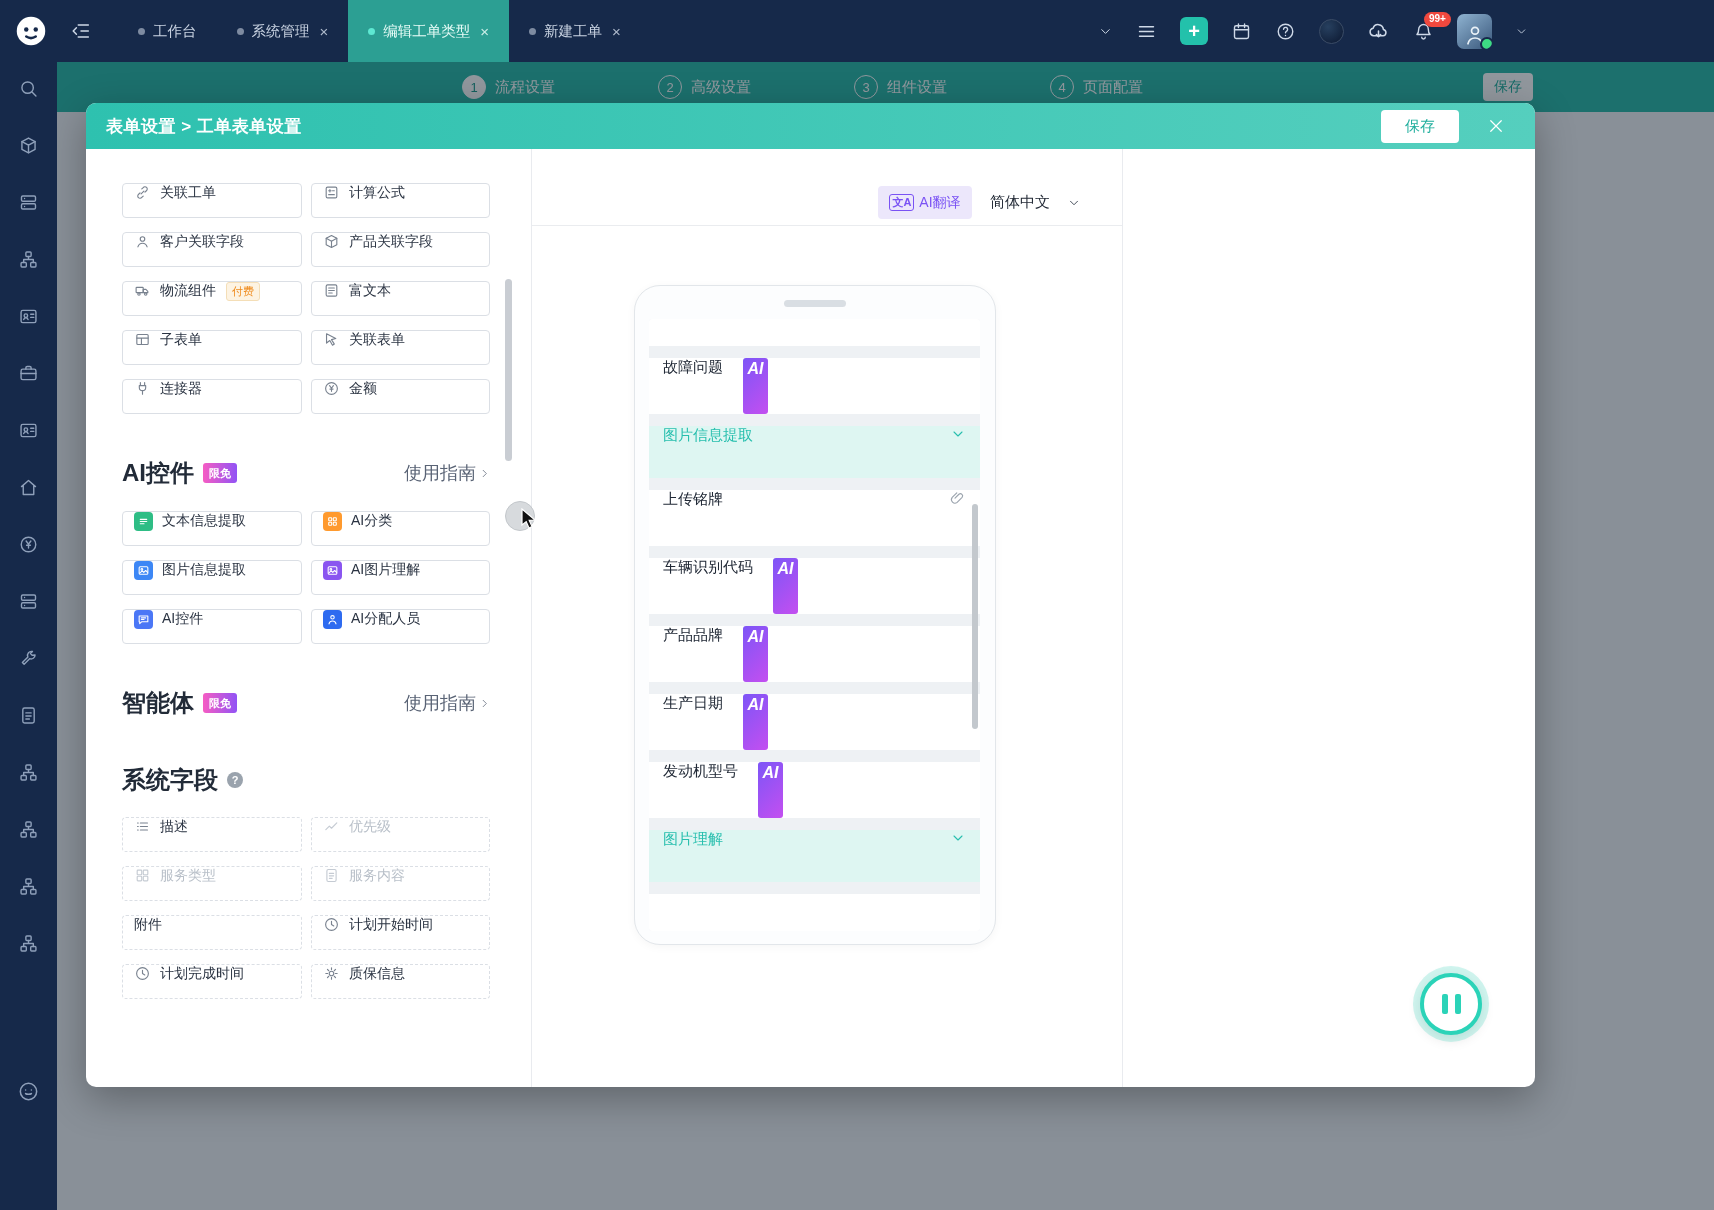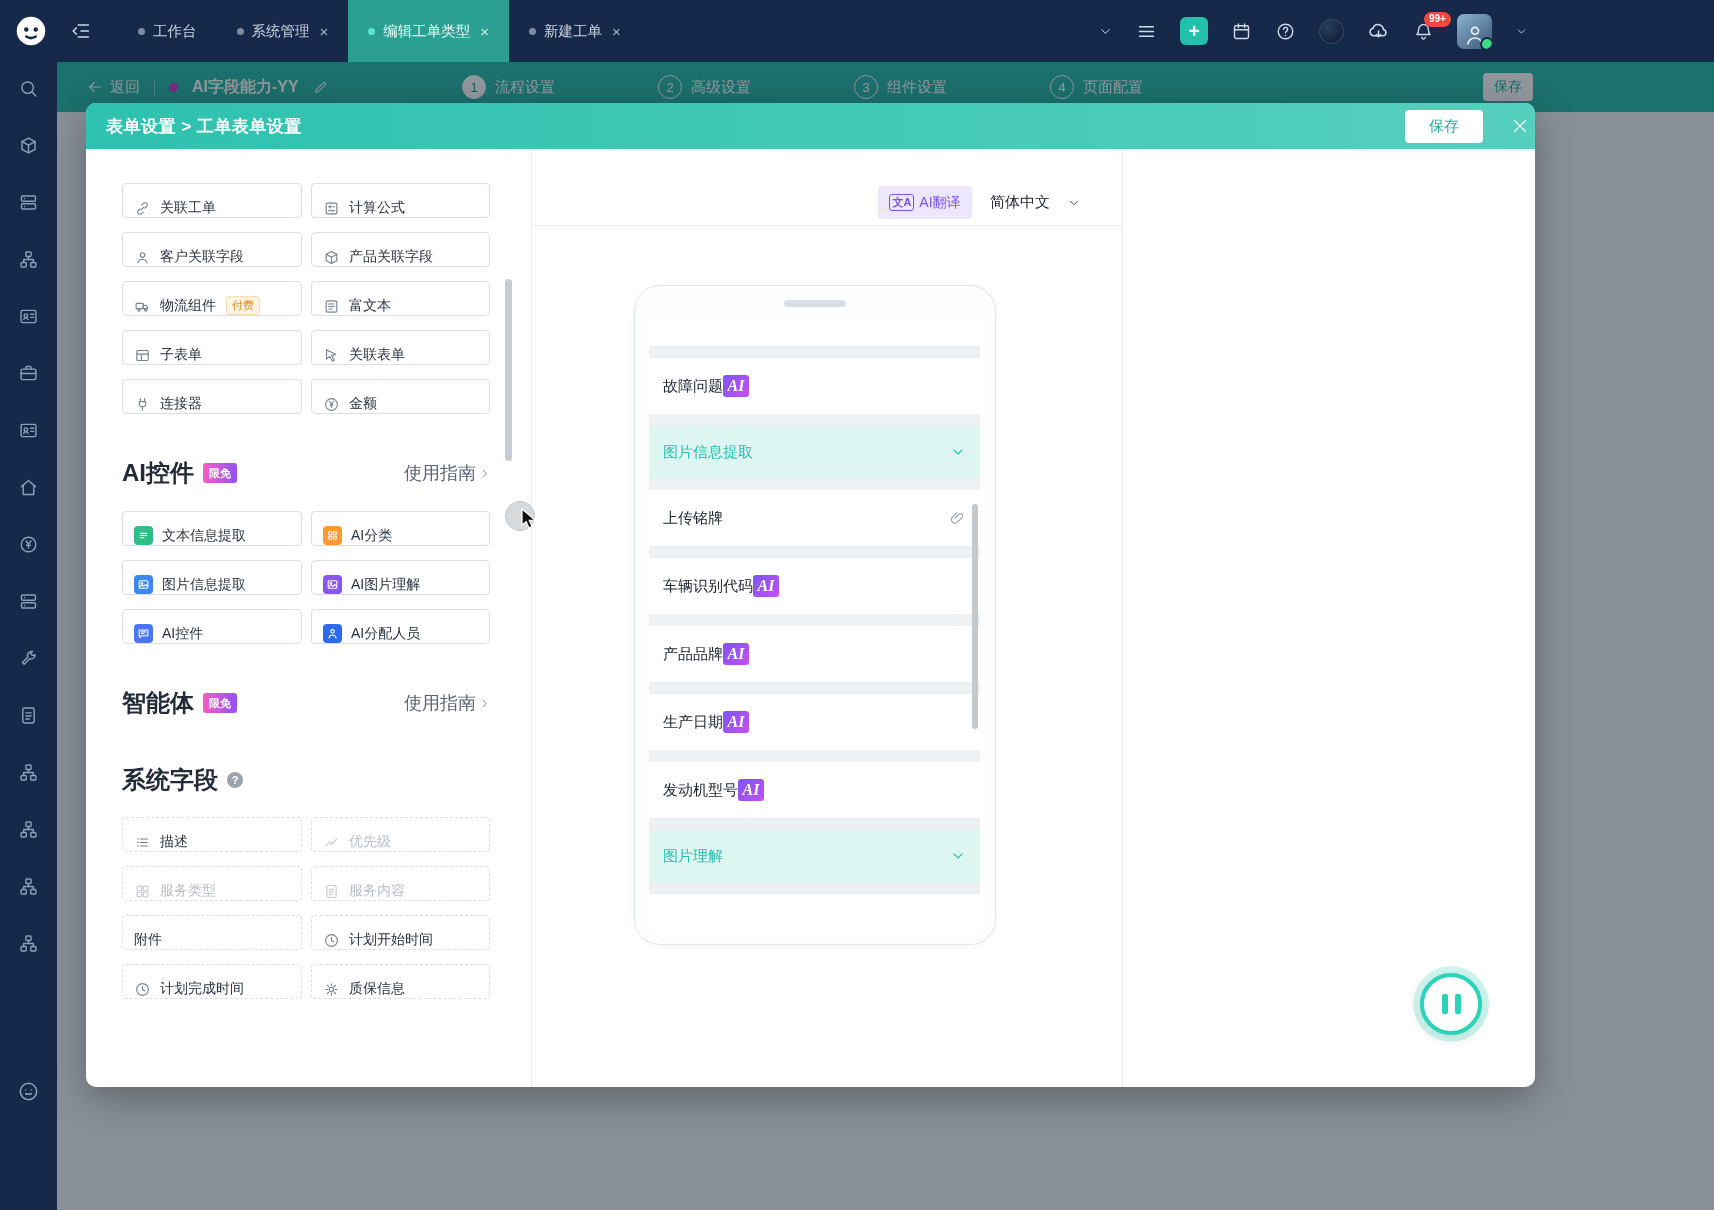--- a/index.html
+++ b/index.html
@@ -47,32 +47,32 @@
   .step{display:flex;align-items:center;gap:9px;font-size:15px;white-space:nowrap;}
   .step .num{width:22px;height:22px;border-radius:50%;border:1.5px solid #fff;display:flex;align-items:center;justify-content:center;font-size:13px;}
   .step.active .num{background:#fff;color:#1d9c8d;border-color:#fff;}
   .wiz-save{position:absolute;right:181px;top:11px;width:50px;height:28px;background:#fff;color:#1fae9d;border-radius:4px;display:flex;align-items:center;justify-content:center;font-size:14px;cursor:pointer;}
 
   .pagebg{position:absolute;left:57px;top:112px;width:1657px;height:1098px;background:#f1f3f6;z-index:1;}
   .overlay{position:absolute;left:57px;top:62px;width:1657px;height:1148px;background:rgba(10,24,38,.45);z-index:5;}
 
   
   .modal{position:absolute;left:86px;top:103px;width:1449px;height:984px;background:#fff;border-radius:10px;z-index:10;box-shadow:0 12px 40px rgba(0,0,0,.3);}
-  .modal-header{height:46px;border-radius:10px 10px 0 0;background:linear-gradient(90deg,#2ec1af,#55cfbe);display:flex;align-items:center;padding:0 0 0 20px;color:#fff;}
+  .modal-header{height:46px;border-radius:10px 10px 0 0;background:linear-gradient(90deg,#2ec1af,#55cfbe);display:flex;align-items:center;padding:0 24px 0 20px;color:#fff;}
   .modal-title{font-size:17px;font-weight:bold;letter-spacing:.5px;}
   .modal-save{margin-left:auto;width:78px;height:33px;background:#fff;color:#1fae9d;border-radius:4px;display:flex;align-items:center;justify-content:center;font-size:15px;cursor:pointer;}
   .modal-close{margin-left:28px;margin-right:6px;color:#fff;cursor:pointer;}
   .modal-body{position:relative;height:938px;overflow:hidden;border-radius:0 0 10px 10px;}
 
   .vdiv{position:absolute;top:0;bottom:0;width:1px;background:#e9ebef;}
 
   
   .palette{position:absolute;left:36px;top:34px;width:368px;}
   .pal-grid{display:grid;grid-template-columns:180px 179px;gap:14px 9px;}
-  .pbtn{height:35px;border:1px solid #dbdfe5;border-radius:4px;background:#fff;display:flex;align-items:flex-end;gap:9px;padding:0 11px;font-size:14px;color:#2a3342;cursor:grab;box-sizing:border-box;}
+  .pbtn{height:35px;border:1px solid #dbdfe5;border-radius:4px;background:#fff;display:flex;align-items:flex-start;gap:9px;padding:0 11px;font-size:14px;color:#2a3342;cursor:grab;box-sizing:border-box;}
   .pbtn .gicon{color:#79828f;flex:0 0 auto;}
   .pbtn.dashed{border-style:dashed;}
   .pbtn.off{color:#b9c0c9;cursor:default;}
   .pbtn.off .gicon{color:#c5cbd3;}
   .paid-badge{font-size:11px;color:#ef8c1f;background:#fdf3e2;border:1px solid #f4deb7;border-radius:3px;padding:1px 5px;margin-left:1px;}
   .sec-h{display:flex;align-items:center;gap:9px;}
   .sec-h.m1{margin-top:43px;margin-bottom:22px;}
   .sec-h.m2{margin-top:43px;margin-bottom:22px;}
   .sec-h.m3{margin-top:45px;margin-bottom:21px;}
   .sec-title{font-size:24px;font-weight:bold;color:#222b38;}
@@ -89,21 +89,21 @@
 
   
   .translate-btn{position:absolute;left:792px;top:37px;width:94px;height:33px;background:#ece7fb;color:#7a52f4;border-radius:4px;display:flex;align-items:center;justify-content:center;gap:5px;font-size:14px;cursor:pointer;}
   .translate-glyph{font-size:11px;font-weight:bold;border:1px solid #7a52f4;border-radius:3px;padding:0 2px;line-height:1.3;}
   .lang-select{position:absolute;left:904px;top:37px;height:33px;display:flex;align-items:center;gap:17px;font-size:15px;color:#232a36;cursor:pointer;}
   .hdiv{position:absolute;left:446px;top:76px;width:590px;height:1px;background:#eaecef;}
 
   .phone{position:absolute;left:548px;top:136px;width:362px;height:660px;border:1.5px solid #e2e6ea;border-radius:26px;background:#fcfdfe;box-shadow:0 2px 10px rgba(0,0,0,.04);box-sizing:border-box;}
   .phone-handle{position:absolute;left:50%;top:14px;transform:translateX(-50%);width:62px;height:7px;border-radius:4px;background:#d9dee3;}
   .phone-screen{position:absolute;left:14px;top:33px;width:331px;height:612px;background:#eef1f4;overflow:hidden;border-radius:3px;}
-  .prow{background:#fff;height:56px;display:flex;align-items:center;padding:0 14px;gap:0;font-size:15px;color:#212936;margin-bottom:12px;font-family:Liberation Serif, serif;}
+  .prow{background:#fff;height:56px;display:flex;padding:0 14px;gap:20px;font-size:15px;color:#212936;margin-bottom:12px;}
   .prow.partial-top{height:27px;margin-bottom:12px;}
   .prow.partial-bot{height:40px;margin-bottom:0;}
   .prow.group{height:52px;background:#def6f2;color:#27bfae;}
   .prow .spacer{flex:1;}
   .ai-badge{background:linear-gradient(135deg,#7d55f7,#c44ff0);color:#fff;font-size:16px;font-weight:bold;font-style:italic;border-radius:3px;padding:2px 4.5px;line-height:1.1;}
   .screen-scroll{position:absolute;right:2px;top:185px;width:6px;height:225px;border-radius:3px;background:#c3c8cd;}
 
   
   .pause-btn{position:absolute;left:1334px;top:824px;width:62px;height:62px;border-radius:50%;background:#fff;border:4px solid #2bd3b8;box-sizing:border-box;box-shadow:0 0 0 7px rgba(43,211,184,.22),0 4px 14px rgba(0,0,0,.12);display:flex;align-items:center;justify-content:center;gap:7px;z-index:30;cursor:pointer;}
   .pause-btn span{display:block;width:6px;height:20px;border-radius:2px;background:#2bd3b8;}
@@ -404,34 +404,20 @@
   <div class="side-bottom">
     <svg class="ic sic" width="23" height="23" viewBox="0 0 24 24">
         <use href="#ic-smile"></use>
       </svg>
   </div>
 </aside>
 
 <div class="pagebg"></div>
 
 <div class="wizardbar">
-  <div class="wiz-left">
-    <div class="wiz-back">
-      <svg class="ic" width="16" height="16" viewBox="0 0 24 24">
-          <use href="#ic-back"></use>
-        </svg>
-      <span>返回</span>
-    </div>
-    <div class="wiz-sep"></div>
-    <span class="wiz-dot"></span>
-    <span class="wiz-title">AI字段能力-YY</span>
-    <svg class="ic" width="16" height="16" viewBox="0 0 24 24">
-        <use href="#ic-pencil"></use>
-      </svg>
-  </div>
   <div class="wiz-steps">
     <div class="step active">
       <span class="num">1</span>
       <span>流程设置</span>
     </div>
     <div class="step">
       <span class="num">2</span>
       <span>高级设置</span>
     </div>
     <div class="step">

